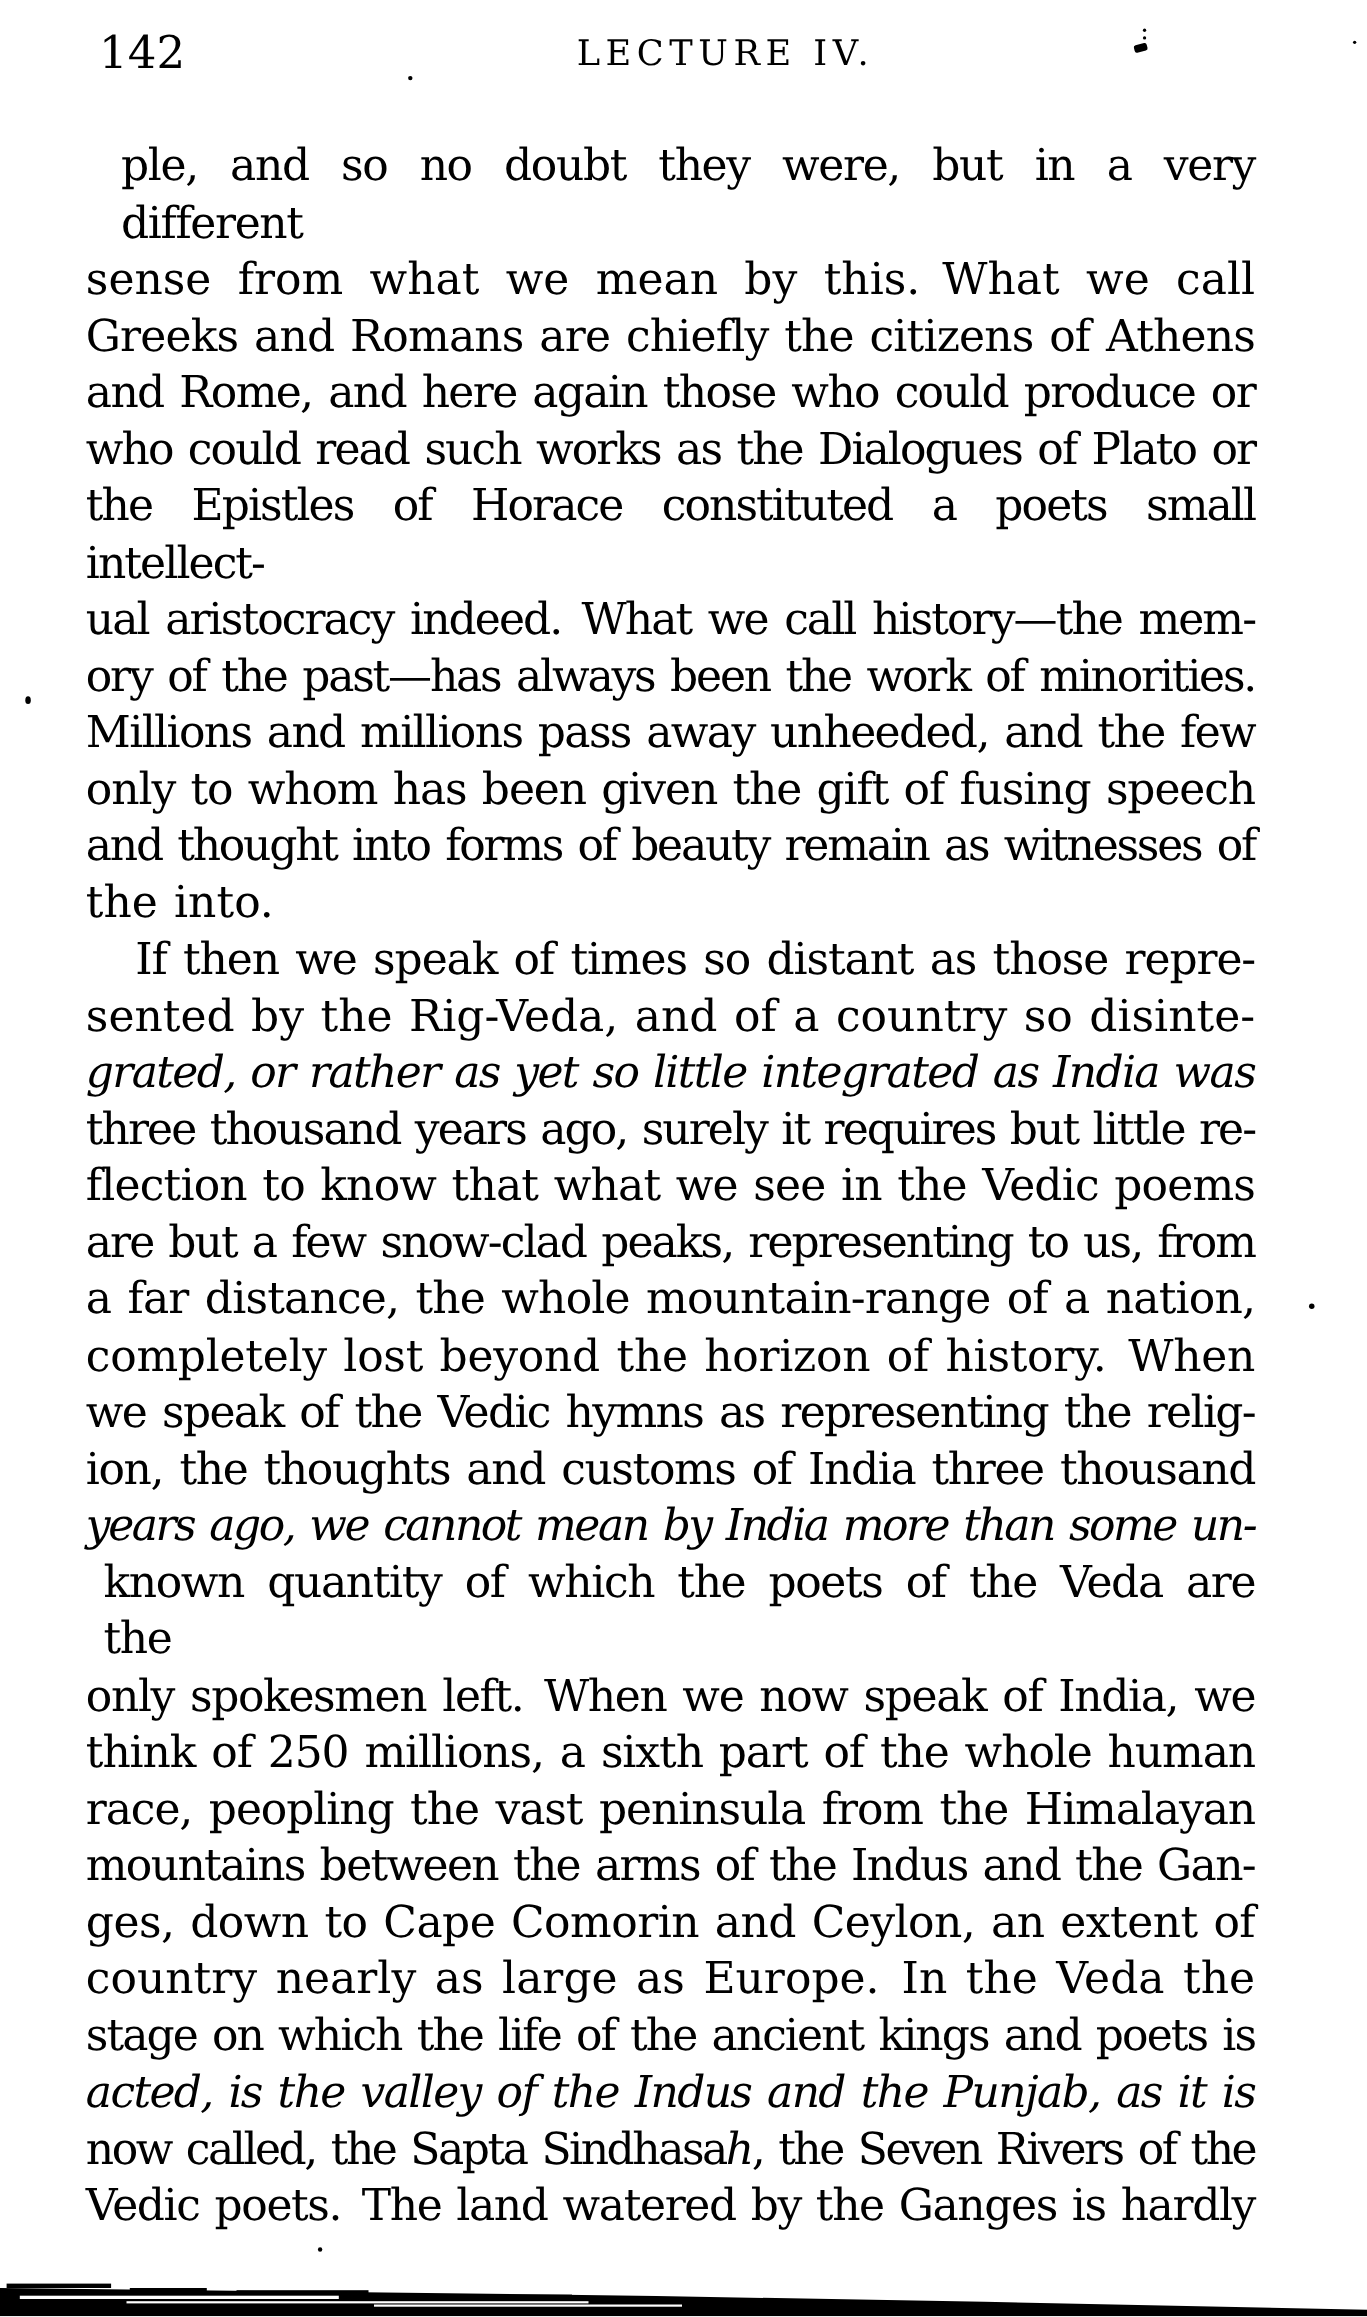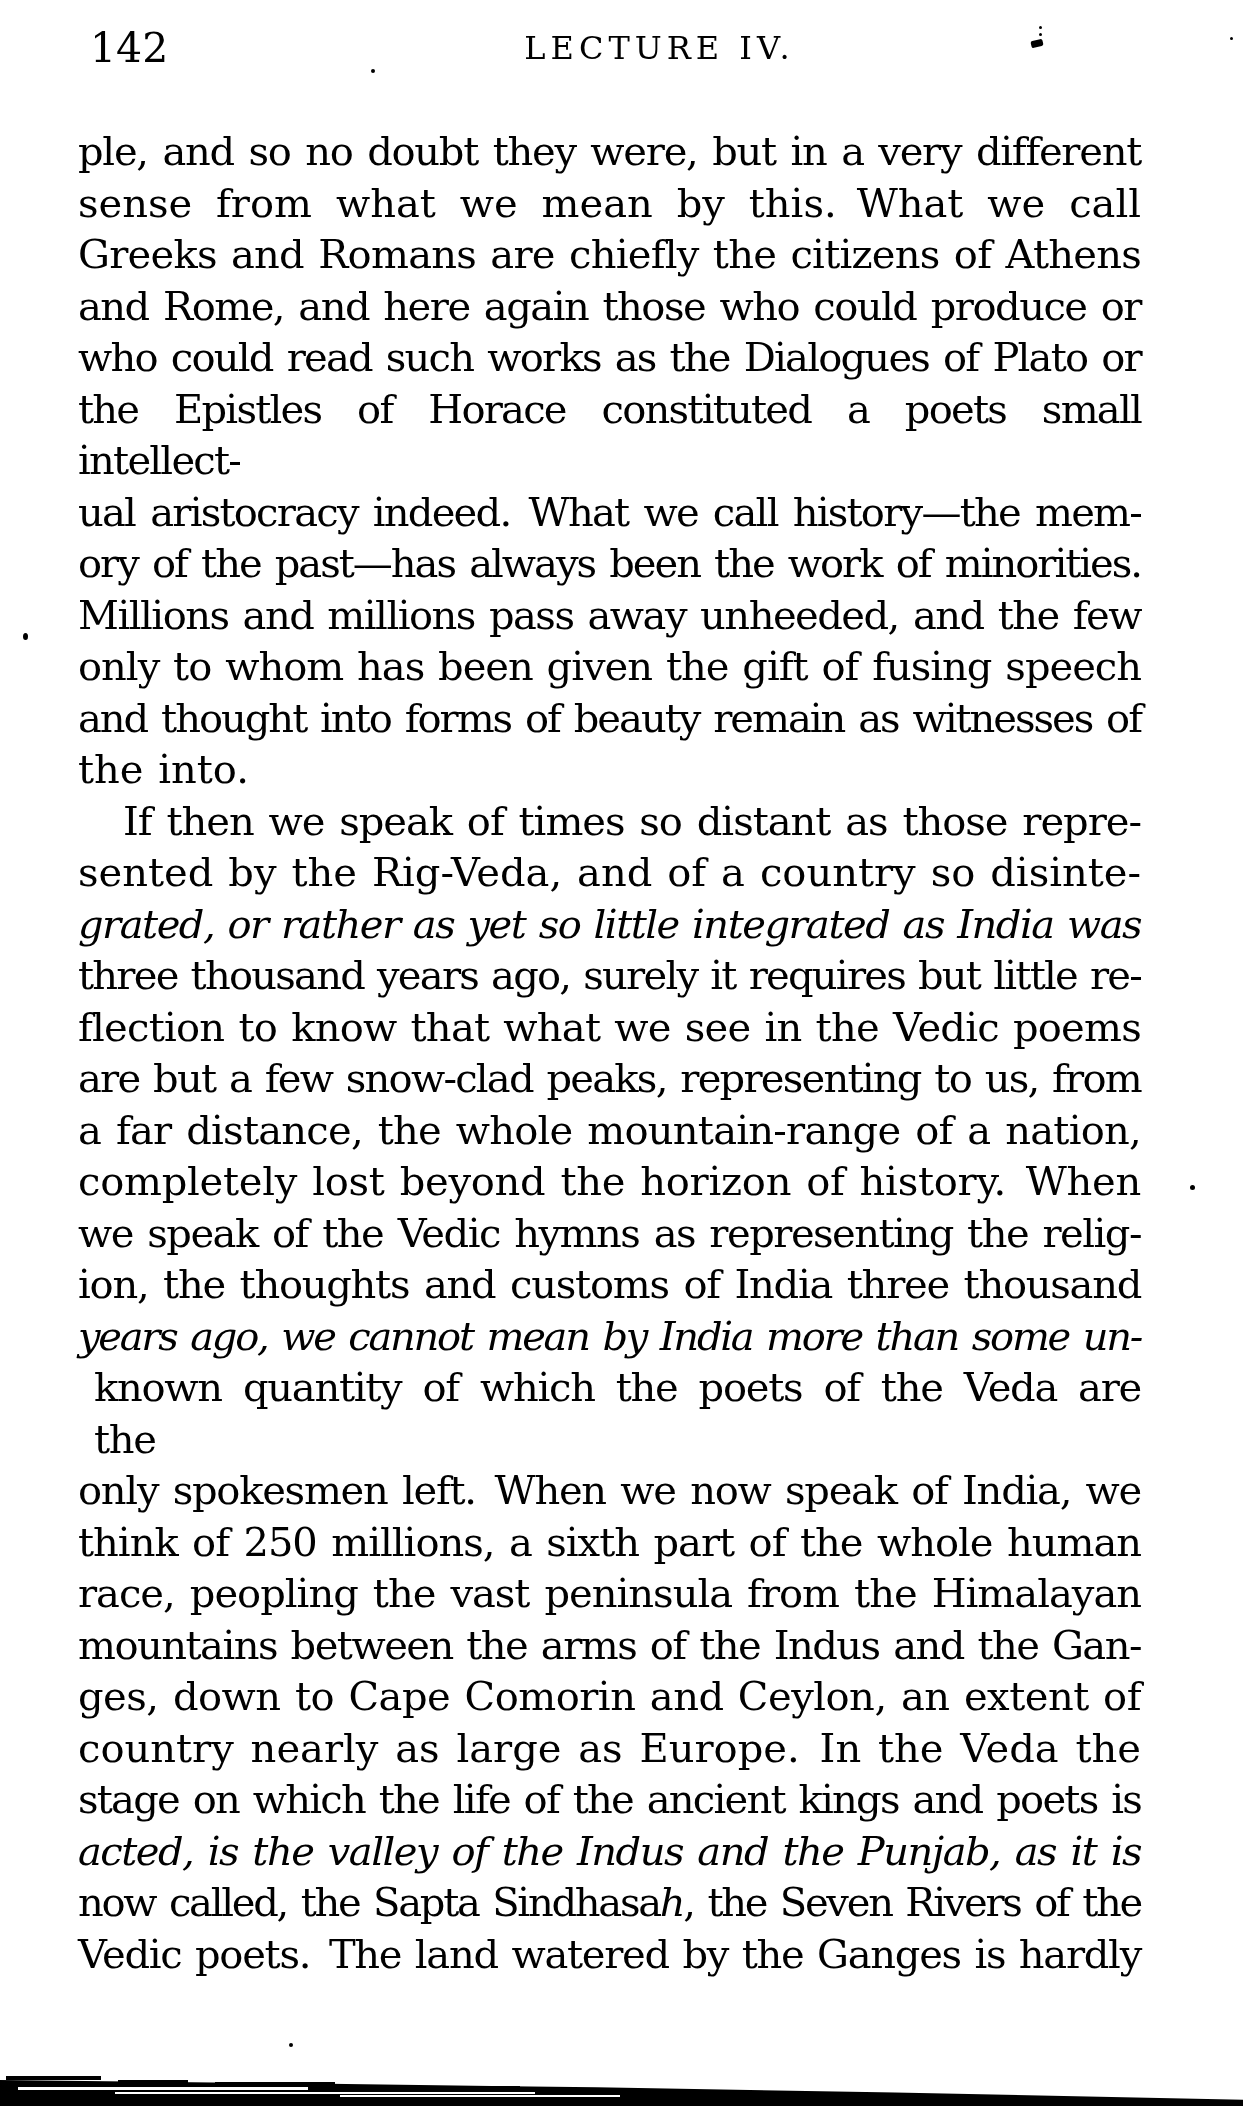--- a/index.html
+++ b/index.html
@@ -61,21 +61,21 @@
 </style>
 </head>
 <body>
 
 <div class="page">
 
   <div class="page-number">142</div>
   <div class="header-title">LECTURE IV.</div>
 
   <div class="text-block">
-      <div class="line" style="letter-spacing: -1.25px;"><span>ple, and so no doubt they were, but in a very different</span></div>
+      <div class="line" style="letter-spacing: -1.25px; margin-left: 32px;"><span>ple, and so no doubt they were, but in a very different</span></div>
       <div class="line"><span>sense from what we mean by this. What we call</span></div>
       <div class="line" style="letter-spacing: -0.75px;"><span>Greeks and Romans are chiefly the citizens of Athens</span></div>
       <div class="line" style="letter-spacing: -1.5px;"><span>and Rome, and here again those who could produce or</span></div>
       <div class="line" style="letter-spacing: -1.75px;"><span>who could read such works as the Dialogues of Plato or</span></div>
       <div class="line" style="letter-spacing: -1.75px;"><span>the Epistles of Horace constituted a poets small intellect-</span></div>
       <div class="line" style="letter-spacing: -1.75px;"><span>ual aristocracy indeed. What we call history—the mem-</span></div>
       <div class="line" style="letter-spacing: -2px;"><span>ory of the past—has always been the work of minorities.</span></div>
       <div class="line" style="letter-spacing: -1.5px;"><span>Millions and millions pass away unheeded, and the few</span></div>
       <div class="line" style="letter-spacing: -1px;"><span>only to whom has been given the gift of fusing speech</span></div>
       <div class="line" style="letter-spacing: -2px;"><span>and thought into forms of beauty remain as witnesses of</span></div>

